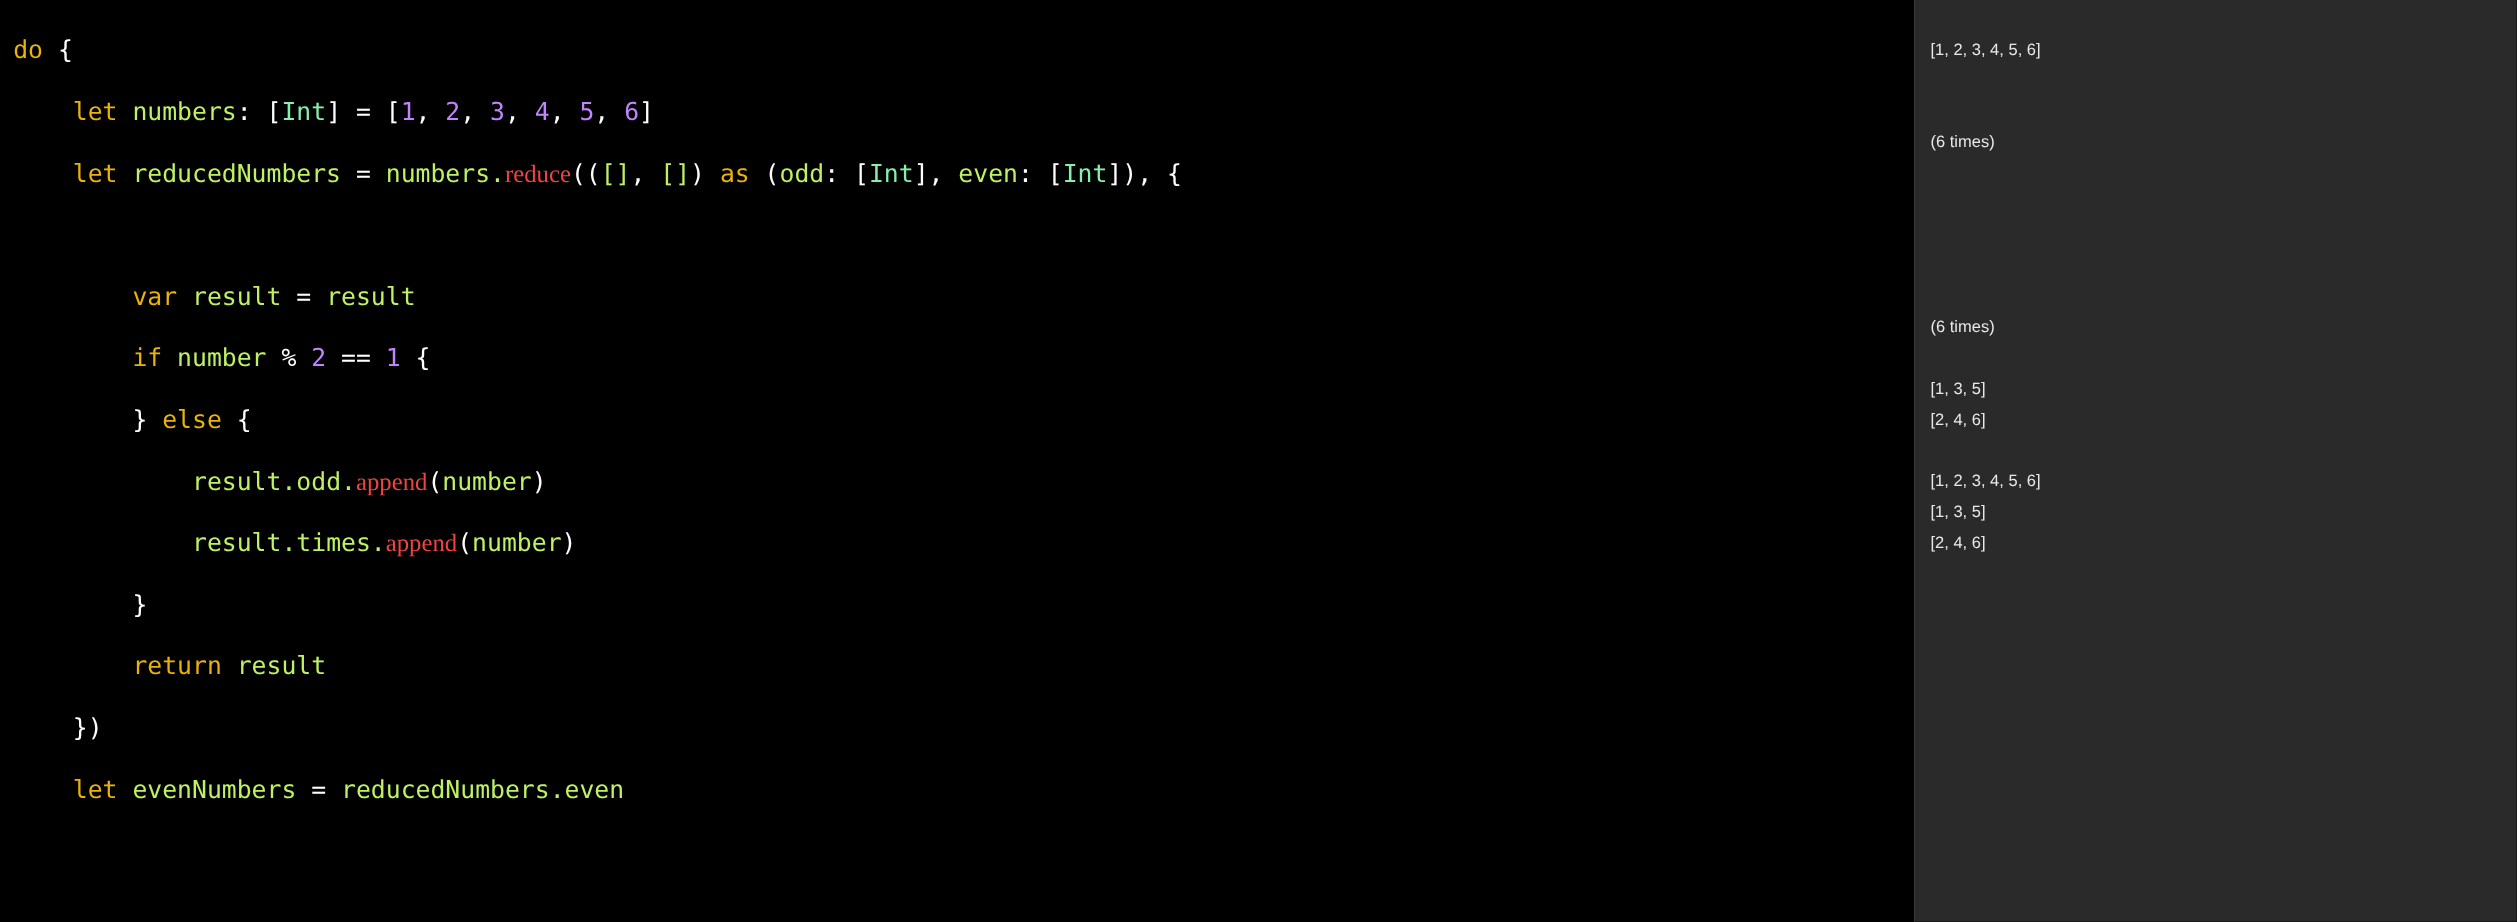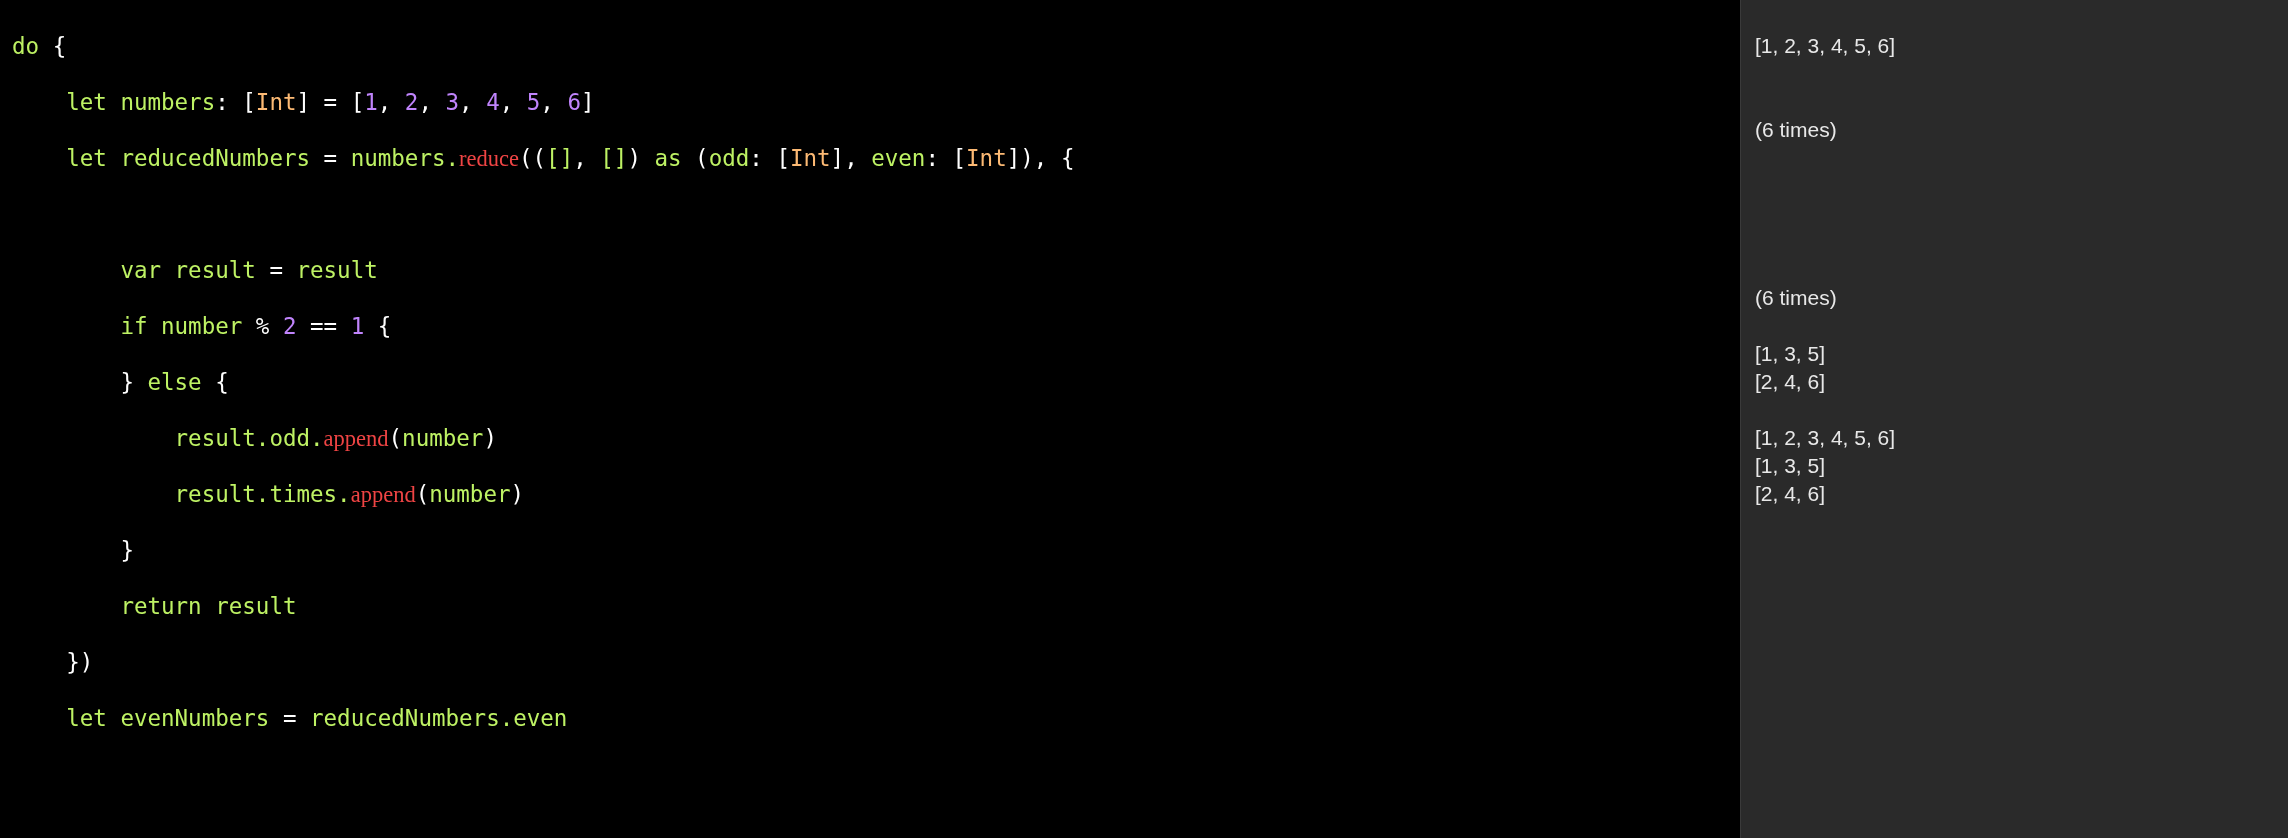--- a/index.html
+++ b/index.html
@@ -20,30 +20,30 @@
     padding: 4px 0 0 12px;
     box-sizing: border-box;
     white-space: pre;
   }
   .sidebar {
     flex: 1;
     background: #2a2a2a;
     padding: 4px 0 0 14px;
     box-sizing: border-box;
     font-family: -apple-system, "Helvetica Neue", Arial, sans-serif;
-    font-size: 21px;
+    font-size: 15px;
     color: #e8e8e8;
     border-left: 1px solid #3a3a3a;
   }
   .sidebar-line {
     height: 28px;
     line-height: 28px;
   }
-  .kw    { color: #bef264; }
-  .type  { color: #fdba74; }
+  .kw    { color: #eab308; }
+  .type  { color: #86efac; }
   .num   { color: #c084fc; }
   .fn    { color: #ef4444; font-family: Liberation Serif, serif; }
   .punc  { color: #ffffff; }
   .ident { color: #bef264; }
   .code-line { height: 28px; }
 </style>
 </head>
 <body>
 
 <div class="editor">

